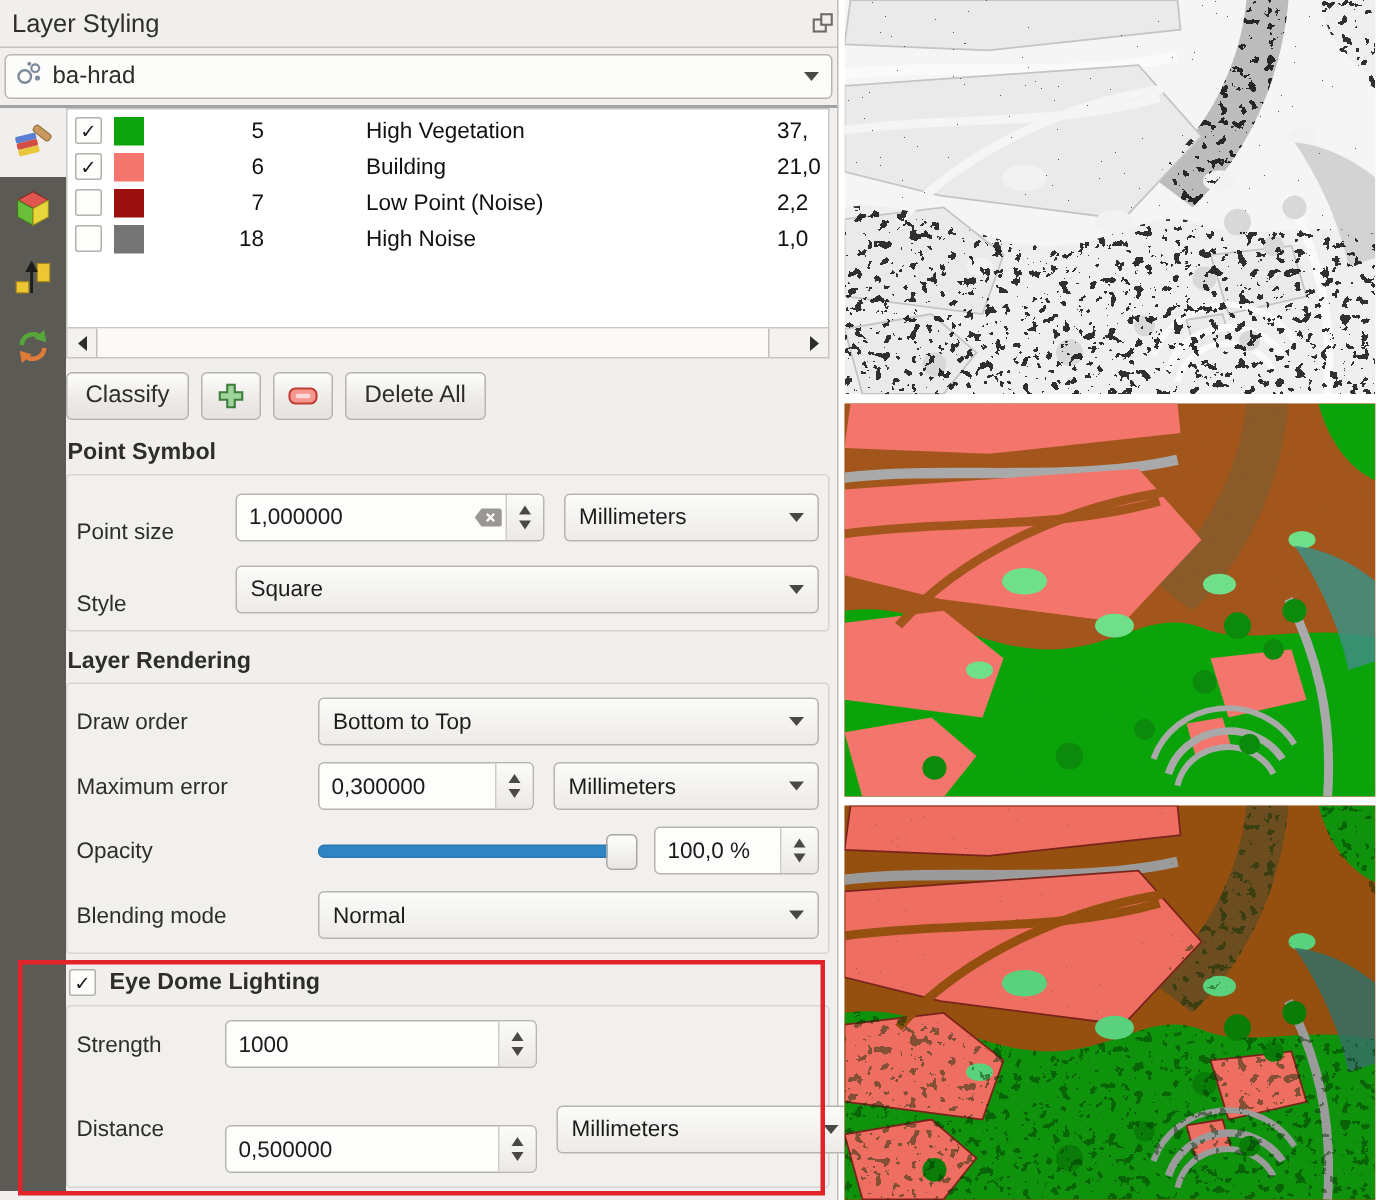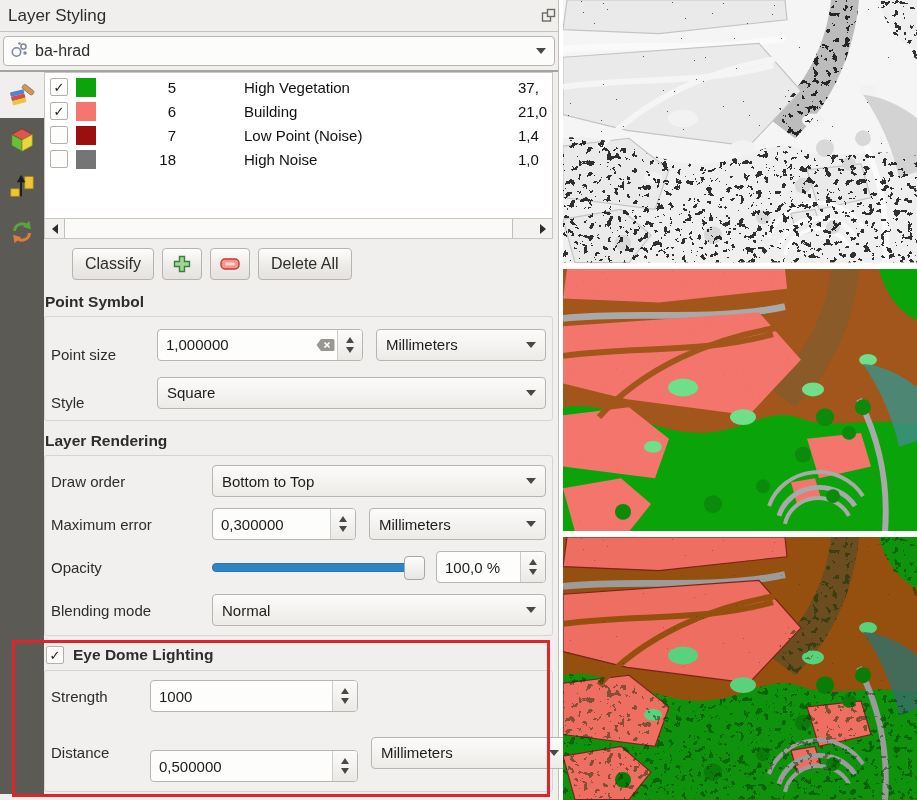--- a/index.html
+++ b/index.html
@@ -63,21 +63,21 @@
   .hscroll{
     height:19px;border:1px solid #c9c6c2;background:#f3f2f0;
     display:flex;align-items:stretch;flex:0 0 auto;
   }
   .hs-arrow{width:19px;display:flex;align-items:center;justify-content:center;flex:0 0 19px;}
   .tri-left{width:0;height:0;border-top:5px solid transparent;border-bottom:5px solid transparent;border-right:6px solid #2e2d2b;}
   .tri-right{width:0;height:0;border-top:5px solid transparent;border-bottom:5px solid transparent;border-left:6px solid #2e2d2b;}
   .hs-track{flex:1;position:relative;}
   .hs-thumb{position:absolute;left:0;top:0;bottom:0;width:calc(100% - 22px);background:#fbfaf9;border:1px solid #c2bfbb;border-top:none;border-bottom:none;}
   
-  .btn-row{display:flex;gap:8px;margin:9px 0 2px 0;flex:0 0 auto;padding-left:28px;}
+  .btn-row{display:flex;gap:8px;margin:9px 0 2px 0;flex:0 0 auto;}
   .btn{
     height:32px;padding:0 12px;border:1px solid #b7b3af;border-radius:4px;
     background:linear-gradient(#fdfdfc,#eceae7 60%,#e5e2df);
     display:flex;align-items:center;justify-content:center;
     font-size:16px;color:#2e2d2b;
   }
   .btn.icon-btn{width:40px;padding:0;}
   
   .sect-h{font-weight:bold;font-size:15.5px;margin:11px 0 5px 1px;flex:0 0 auto;}
   .groupbox{
@@ -297,21 +297,21 @@
     <span class="cval">6</span>
     <span class="clabel">Building</span>
     <span class="ccount">21,0</span>
   </div>
 
   <div class="crow">
     <span class="checkbox"></span>
     <span class="chip" style="background: rgb(155, 15, 15);"></span>
     <span class="cval">7</span>
     <span class="clabel">Low Point (Noise)</span>
-    <span class="ccount">1,4</span>
+    <span class="ccount">2,2</span>
   </div>
 
   <div class="crow">
     <span class="checkbox"></span>
     <span class="chip" style="background: rgb(117, 117, 117);"></span>
     <span class="cval">18</span>
     <span class="clabel">High Noise</span>
     <span class="ccount">1,0</span>
   </div>
 </div>

